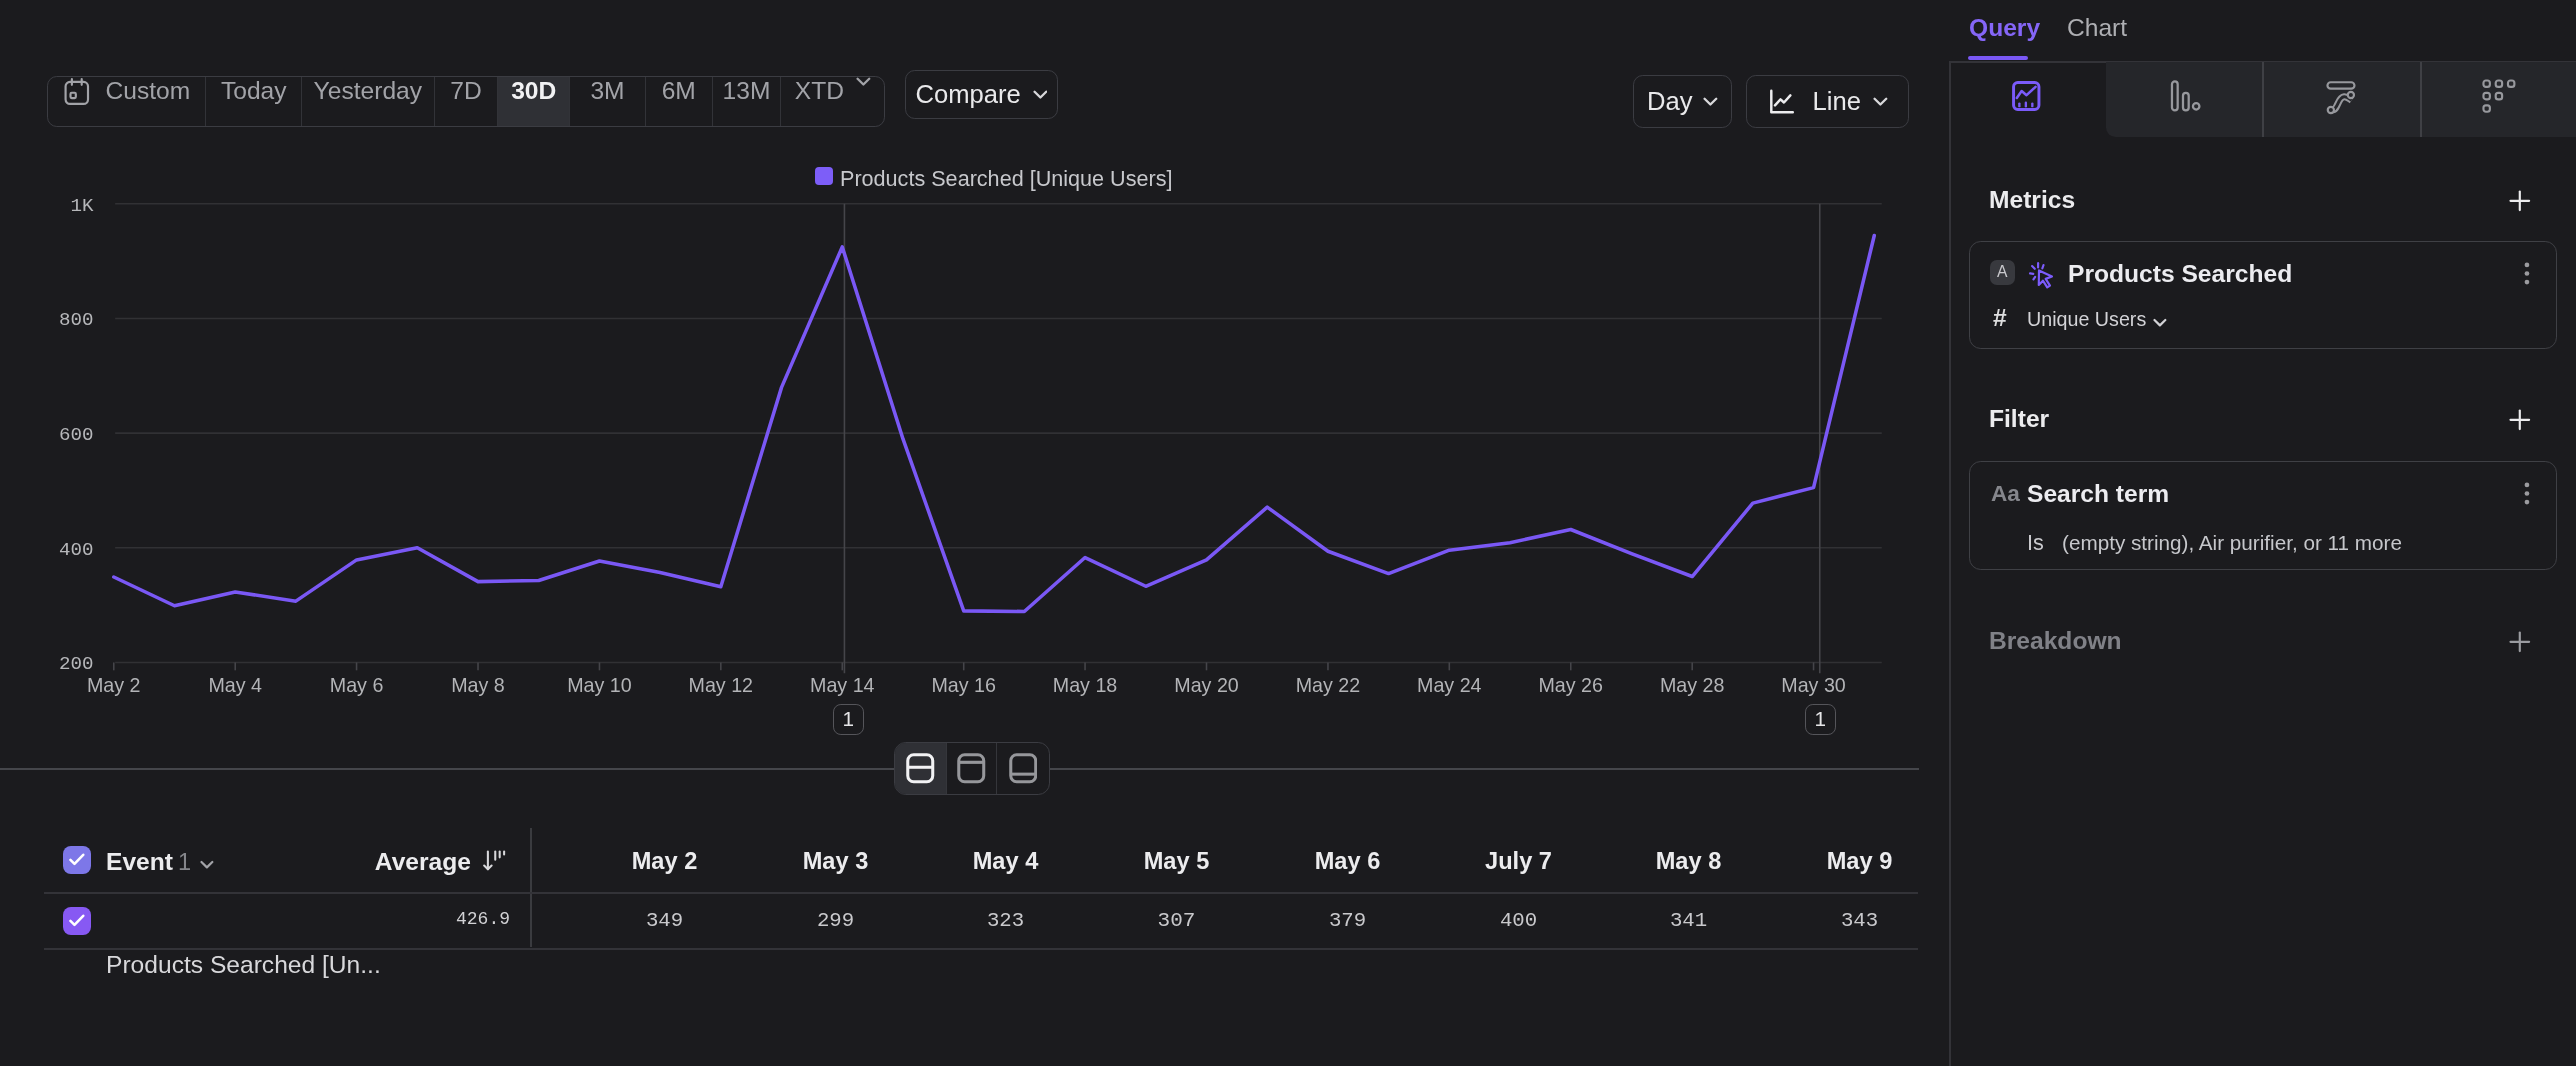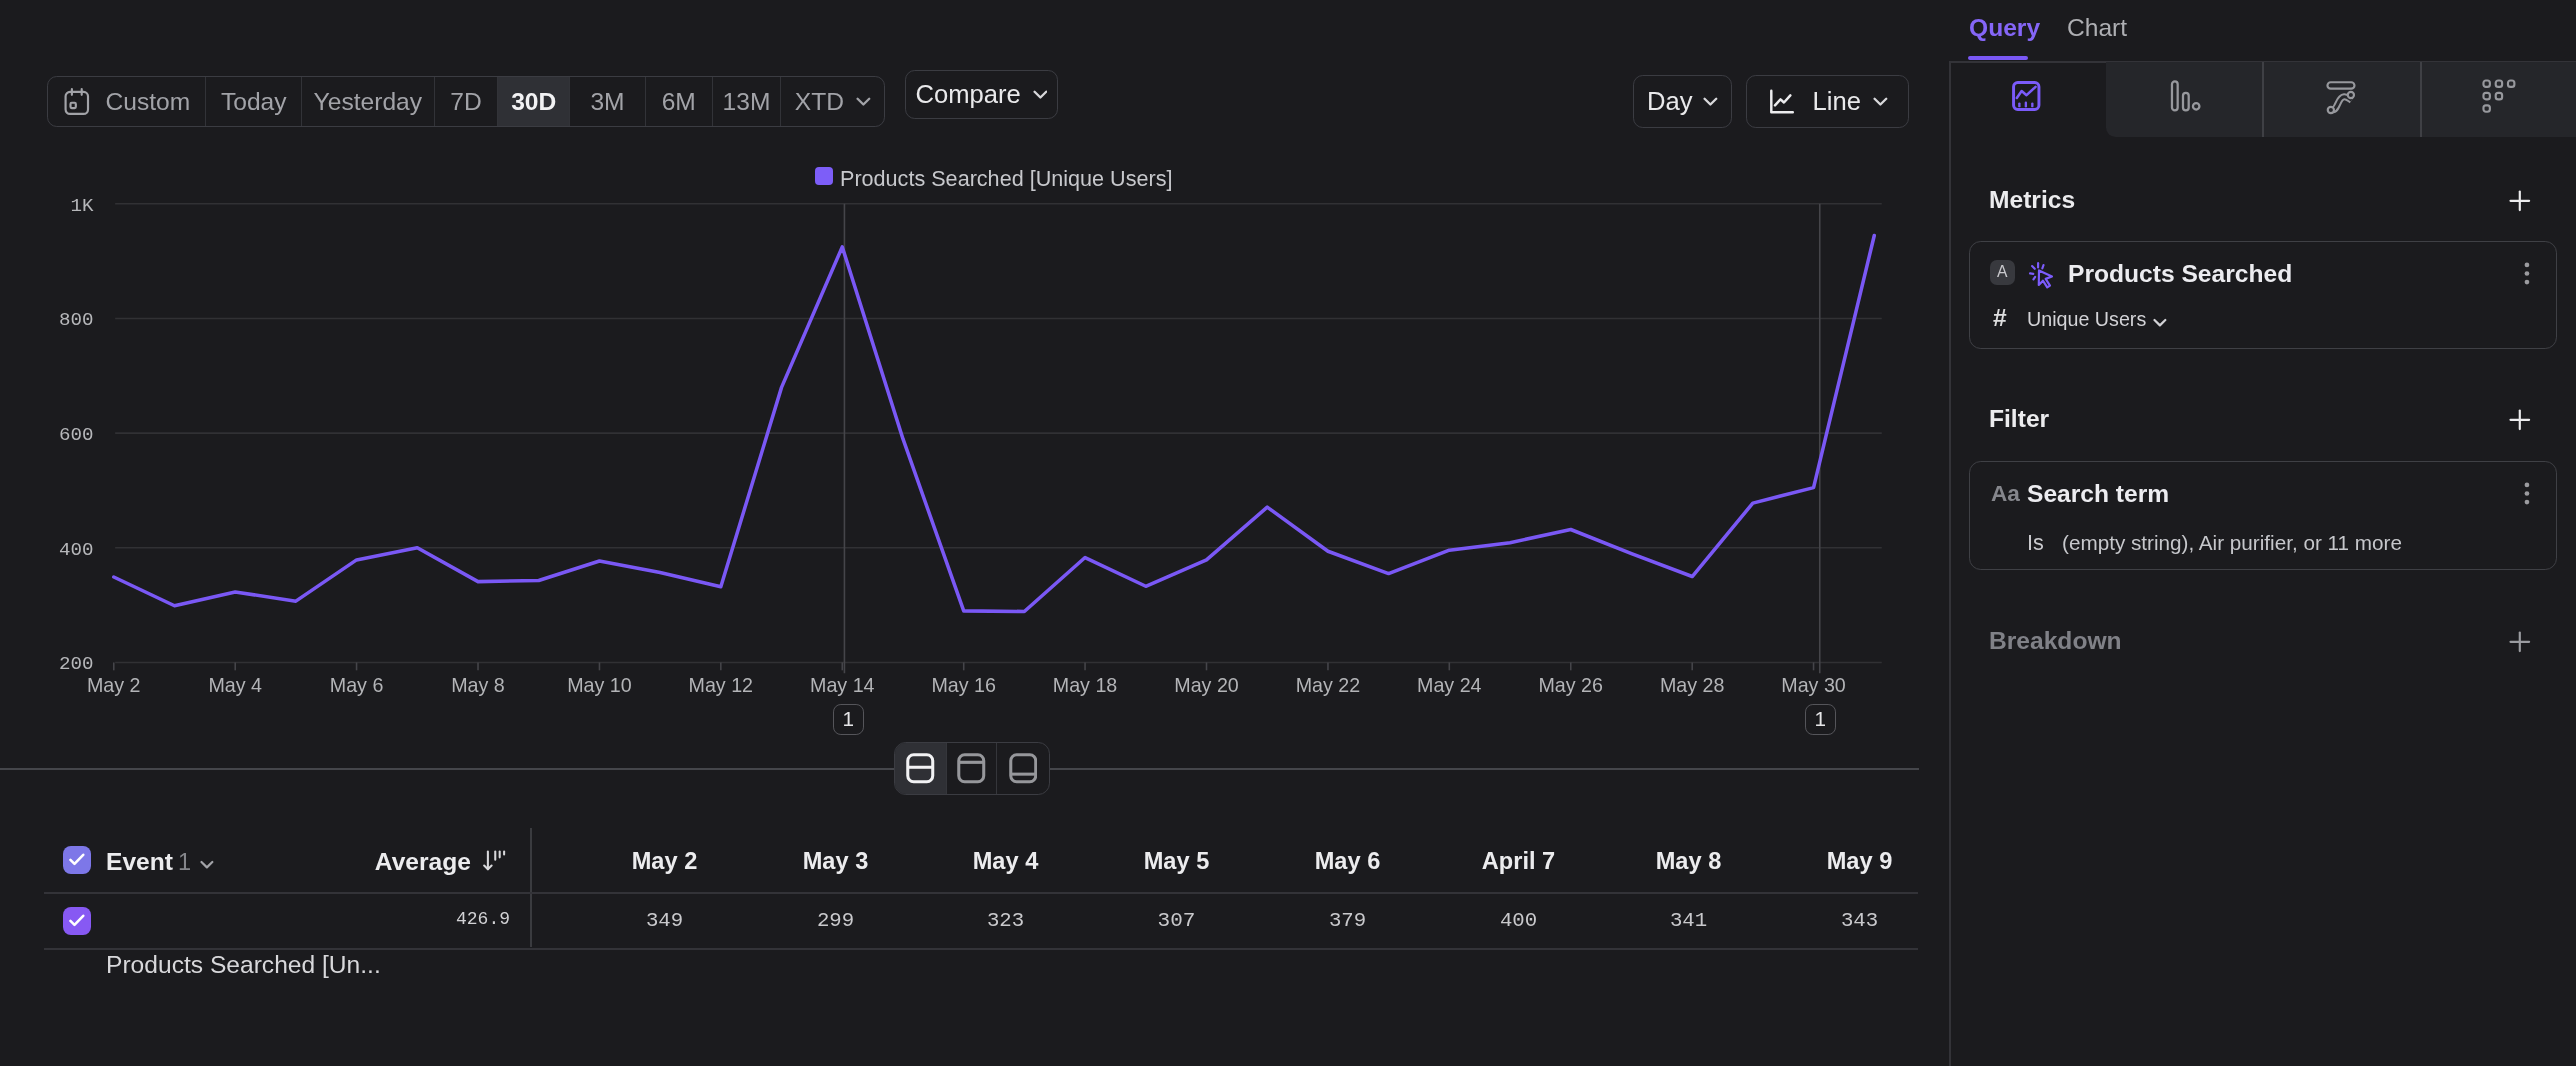--- a/index.html
+++ b/index.html
@@ -1,19 +1,19 @@
 <!DOCTYPE html>
 <html><head><meta charset="utf-8"><style>
 html,body{margin:0;padding:0;background:#1b1b1e;}
 #root{position:relative;width:2576px;height:1067px;background:#1b1b1e;overflow:hidden;
  font-family:"Liberation Sans",sans-serif;-webkit-font-smoothing:antialiased;}
 .a{position:absolute;}
 .btn{position:absolute;border:1.5px solid #3b3c42;border-radius:9.8px;box-sizing:border-box;
  display:flex;align-items:center;justify-content:center;color:#e9e9eb;font-size:25.6px;}
-.seg{display:flex;align-items:center;justify-content:center;font-size:24.6px;color:#a2a3a8;box-sizing:border-box;}
+.seg{display:flex;justify-content:center;font-size:24.6px;color:#a2a3a8;box-sizing:border-box;}
 .hd{font-weight:700;color:#ececee;font-size:24.6px;}
 .mono{font-family:"Liberation Mono",monospace;}
 </style></head><body>
 <div id="root">
 
 <div class="a" style="left:47px;top:76px;width:838px;height:51px;border:1.5px solid #3b3c42;border-radius:9.8px;box-sizing:border-box;display:flex;">
 <div class="seg" style="width:159px;height:100%;border-right:1.5px solid #323338;"><svg width="27.6" height="29.5" viewBox="0 0 28 30" fill="none" stroke="#a2a3a8" stroke-width="2.2" stroke-linecap="round" style="margin-right:14.8px;">
           <rect x="2.6" y="5" width="22.8" height="22.4" rx="4.5"></rect>
           <line x1="9" y1="2" x2="9" y2="8"></line>
           <line x1="19" y1="2" x2="19" y2="8"></line>
@@ -131,21 +131,21 @@
       <path d="M23.5 4.5 V7.5"></path>
     </svg>
 <div class="a" style="left:530px;top:828px;width:1.5px;height:119px;background:#3a3b3f;"></div>
 <div class="a" style="left:44px;top:892px;width:1874px;height:1.5px;background:#333338;"></div>
 <div class="a" style="left:44px;top:948px;width:1874px;height:1.5px;background:#333338;"></div>
 <div class="a hd" style="left:580px;top:848px;width:169px;text-align:center;font-size:23.6px;">May 2</div>
 <div class="a hd" style="left:751px;top:848px;width:169px;text-align:center;font-size:23.6px;">May 3</div>
 <div class="a hd" style="left:921px;top:848px;width:169px;text-align:center;font-size:23.6px;">May 4</div>
 <div class="a hd" style="left:1092px;top:848px;width:169px;text-align:center;font-size:23.6px;">May 5</div>
 <div class="a hd" style="left:1263px;top:848px;width:169px;text-align:center;font-size:23.6px;">May 6</div>
-<div class="a hd" style="left:1434px;top:848px;width:169px;text-align:center;font-size:23.6px;">April 7</div>
+<div class="a hd" style="left:1434px;top:848px;width:169px;text-align:center;font-size:23.6px;">July 7</div>
 <div class="a hd" style="left:1604px;top:848px;width:169px;text-align:center;font-size:23.6px;">May 8</div>
 <div class="a hd" style="left:1775px;top:848px;width:169px;text-align:center;font-size:23.6px;">May 9</div>
 <div class="a" style="left:63px;top:907px;width:27.6px;height:27.6px;background:#8759f3;border-radius:7.9px;display:flex;align-items:center;justify-content:center;">
       <svg width="15.7" height="12.8" viewBox="0 0 16 13" fill="none" stroke="#ffffff" stroke-width="2.6" stroke-linecap="round" stroke-linejoin="round">
         <path d="M1.5 7 L5.6 11 L14.5 1.8"></path>
       </svg>
     </div>
 <div class="a" style="left:106px;top:908px;font-size:24.6px;color:#d8d8db;margin-top:43px;">Products Searched [Un...</div>
 <div class="a mono" style="left:334px;top:909px;width:176px;text-align:right;font-size:18px;color:#d2d2d5;">426.9</div>
 <div class="a mono" style="left:580px;top:909px;width:169px;text-align:center;font-size:20.7px;color:#c9c9cc;">349</div>

